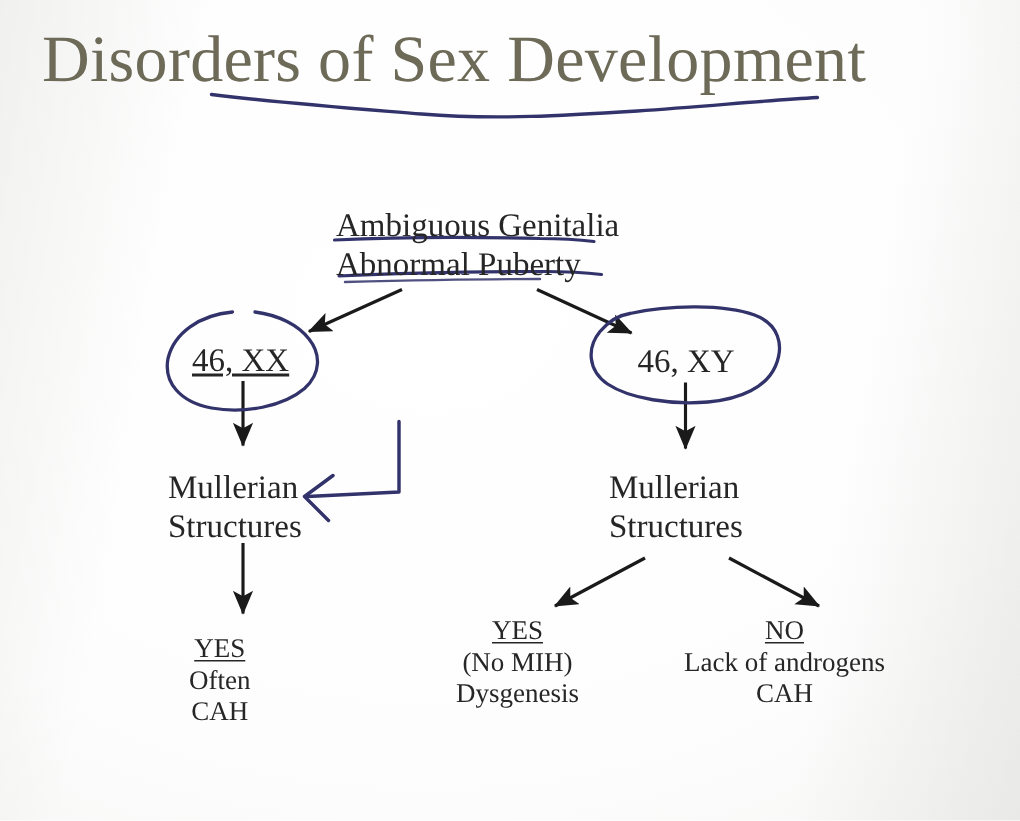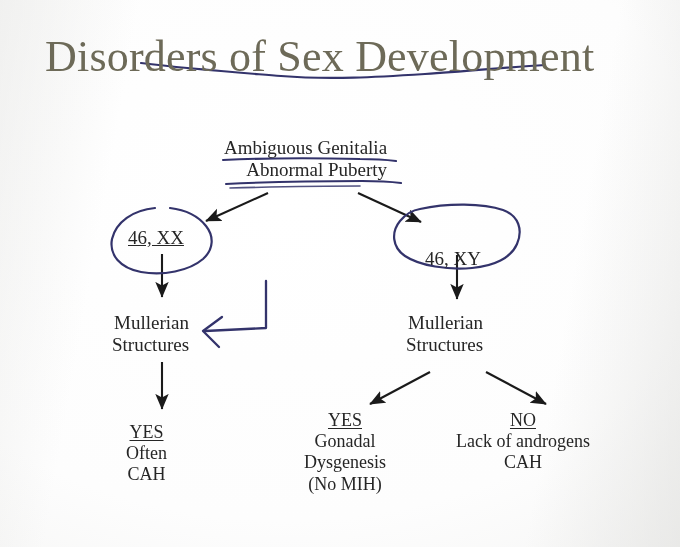--- a/index.html
+++ b/index.html
@@ -44,44 +44,44 @@
     line-height: 1.18;
   }
   #page-title {
     left: 28px;
     top: 14px;
     font-size: 44px;
     color: #6d6a58;
     letter-spacing: 0.2px;
     z-index: 3;
     font-weight: normal;
-    margin: 17px;
+    margin: 0;
   }
   .node {
-    text-align: right;
-    font-size: 19px;
+    text-align: left;
+    font-size: 22px;
     color: #262626;
   }
   .leaf {
     text-align: center;
     font-size: 18px;
     color: #262626;
   }
   .leaf .u,
   .node .u {
     text-decoration: underline;
     text-underline-offset: 2px;
   }
   .line {
     display: block;
   }
   
   #node-root      { left: 224px; top: 137px; }
   #node-46xx      { left: 128px; top: 227px; text-decoration: underline; }
-  #node-46xy      { left: 425px; top: 228px; margin-top: 20px; }
+  #node-46xy      { left: 425px; top: 228px; }
   #node-mull-left { left: 112px; top: 312px; }
   #node-mull-right{ left: 406px; top: 312px; }
   #leaf-left      { left: 126px; top: 422px; }
   #leaf-mid       { left: 304px; top: 410px; }
   #leaf-right     { left: 456px; top: 410px; }
 </style>
 </head>
 <body>
 
 <div id="slide">
@@ -152,23 +152,22 @@
   </div>
 
   <div id="leaf-left" class="txt leaf">
     <span class="line u">YES</span>
     <span class="line">Often</span>
     <span class="line">CAH</span>
   </div>
 
   <div id="leaf-mid" class="txt leaf">
     <span class="line u">YES</span>
-    <span class="line">Gonadal</span>
+    <span class="line">(No MIH)</span>
     <span class="line">Dysgenesis</span>
-    <span class="line">(No MIH)</span>
   </div>
 
   <div id="leaf-right" class="txt leaf">
     <span class="line u">NO</span>
     <span class="line">Lack of androgens</span>
     <span class="line">CAH</span>
   </div>
 
 </div>
 

